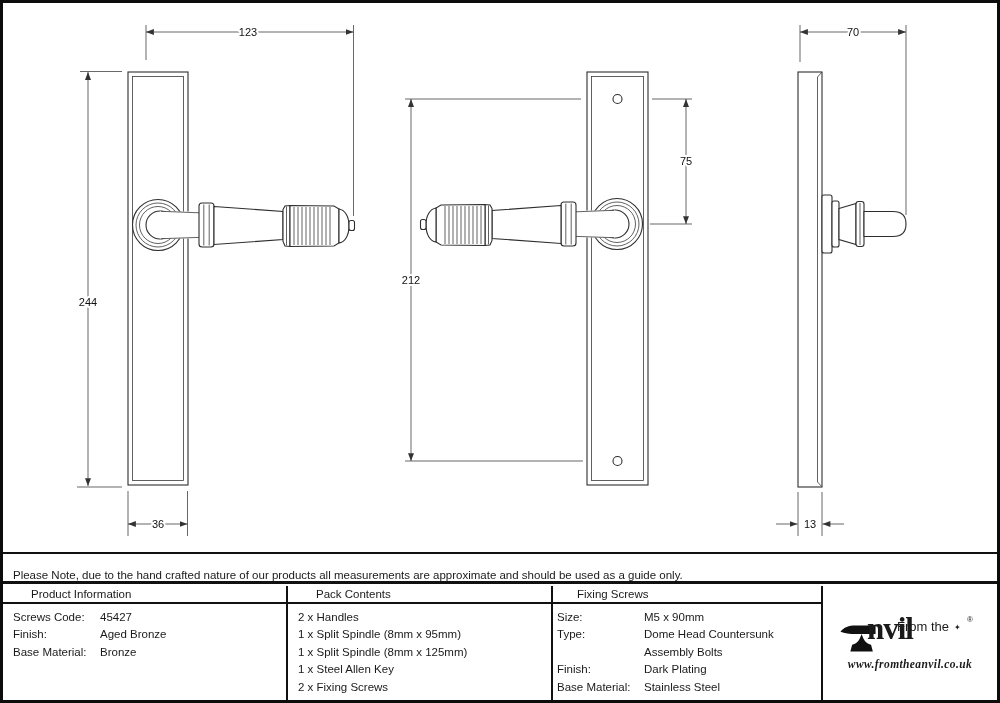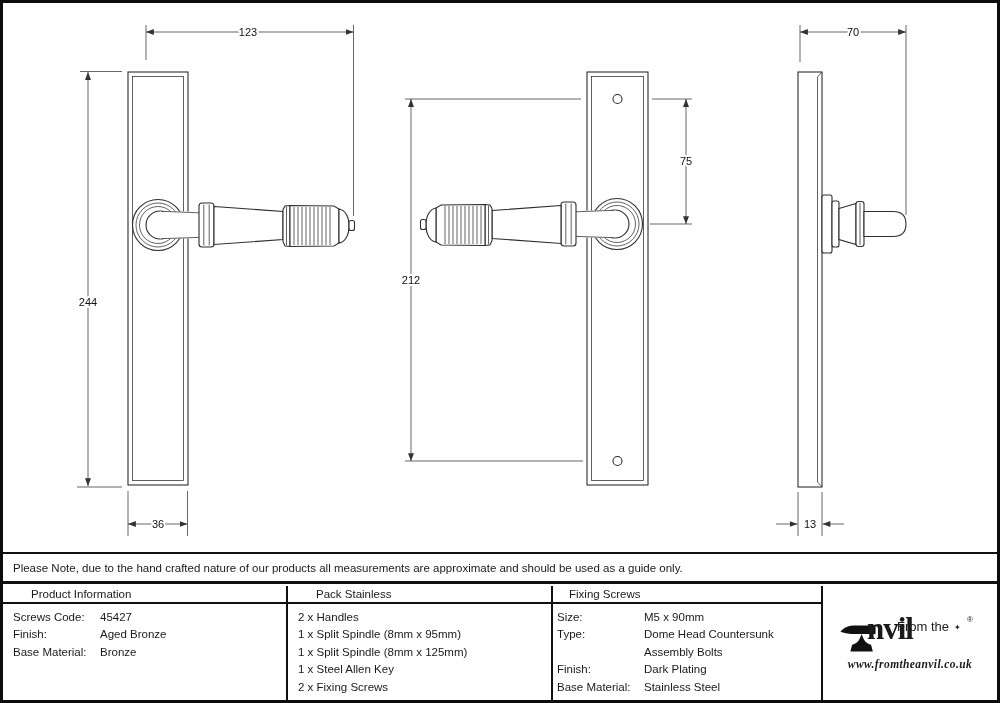--- a/index.html
+++ b/index.html
@@ -14,29 +14,29 @@
   .thin{fill:none;stroke:#3a3a3a;stroke-width:0.8;}
   .lnf{fill:#fff;stroke:#2e2e2e;stroke-width:1.1;}
   .wf{fill:#fff;stroke:none;}
   .dim{fill:none;stroke:#4d4d4d;stroke-width:0.85;}
   .dimlabel{
     font:11px "Liberation Sans",sans-serif;fill:#111;text-anchor:middle;
     paint-order:stroke;stroke:#fff;stroke-width:4px;stroke-linejoin:round;
   }
   
   #bottom-panel{position:absolute;left:0;right:0;top:549px;bottom:0;border-top:2px solid #111;background:#fff;}
-  #note-bar{height:27px;border-bottom:3px solid #111;display:flex;align-items:center;padding-left:10px;font-size:11.5px;}
+  #note-bar{height:27px;border-bottom:3px solid #111;display:flex;align-items:flex-end;padding-left:10px;font-size:11.5px;}
   #info-table{position:absolute;left:0;right:0;top:32px;bottom:0;display:flex;}
   .col{box-sizing:border-box;}
   .col + .col{border-left:2px solid #111;}
   .col-header{height:16px;border-bottom:2px solid #111;display:flex;align-items:center;padding-left:28px;font-size:11.5px;}
   .col-body{padding:5px 0 0 10px;font-size:11.5px;line-height:17.4px;}
   .kv{display:flex;}
   .kv .k{flex:0 0 87px;}
-  .col-fix .col-header{padding-left:16px;}
+  .col-fix .col-header{padding-left:24px;}
   .col-fix .col-body{padding-left:4px;}
   .col-fix .kv .k{flex:0 0 87px;}
   #col-product{width:283px;}
   #col-pack{width:265px;}
   #col-fixing{width:270px;}
   #col-logo{flex:1;display:flex;flex-direction:column;align-items:center;justify-content:center;}
   
   #logo-lockup{position:relative;width:140px;height:40px;}
   #anvil-icon{position:absolute;left:0;top:5px;width:36px;height:33px;}
   #brand-rest{position:absolute;left:27px;top:-6px;font-family:"Liberation Serif",serif;font-weight:bold;font-size:31px;letter-spacing:-1px;}
@@ -203,21 +203,21 @@
             <span class="v">Aged Bronze</span>
           </div>
           <div class="kv">
             <span class="k">Base Material:</span>
             <span class="v">Bronze</span>
           </div>
         </div>
       </div>
 
       <div class="col" id="col-pack">
-        <div class="col-header">Pack Stainless</div>
+        <div class="col-header">Pack Contents</div>
         <div class="col-body">
           <div>2 x Handles</div>
           <div>1 x Split Spindle (8mm x 95mm)</div>
           <div>1 x Split Spindle (8mm x 125mm)</div>
           <div>1 x Steel Allen Key</div>
           <div>2 x Fixing Screws</div>
         </div>
       </div>
 
       <div class="col col-fix" id="col-fixing">

